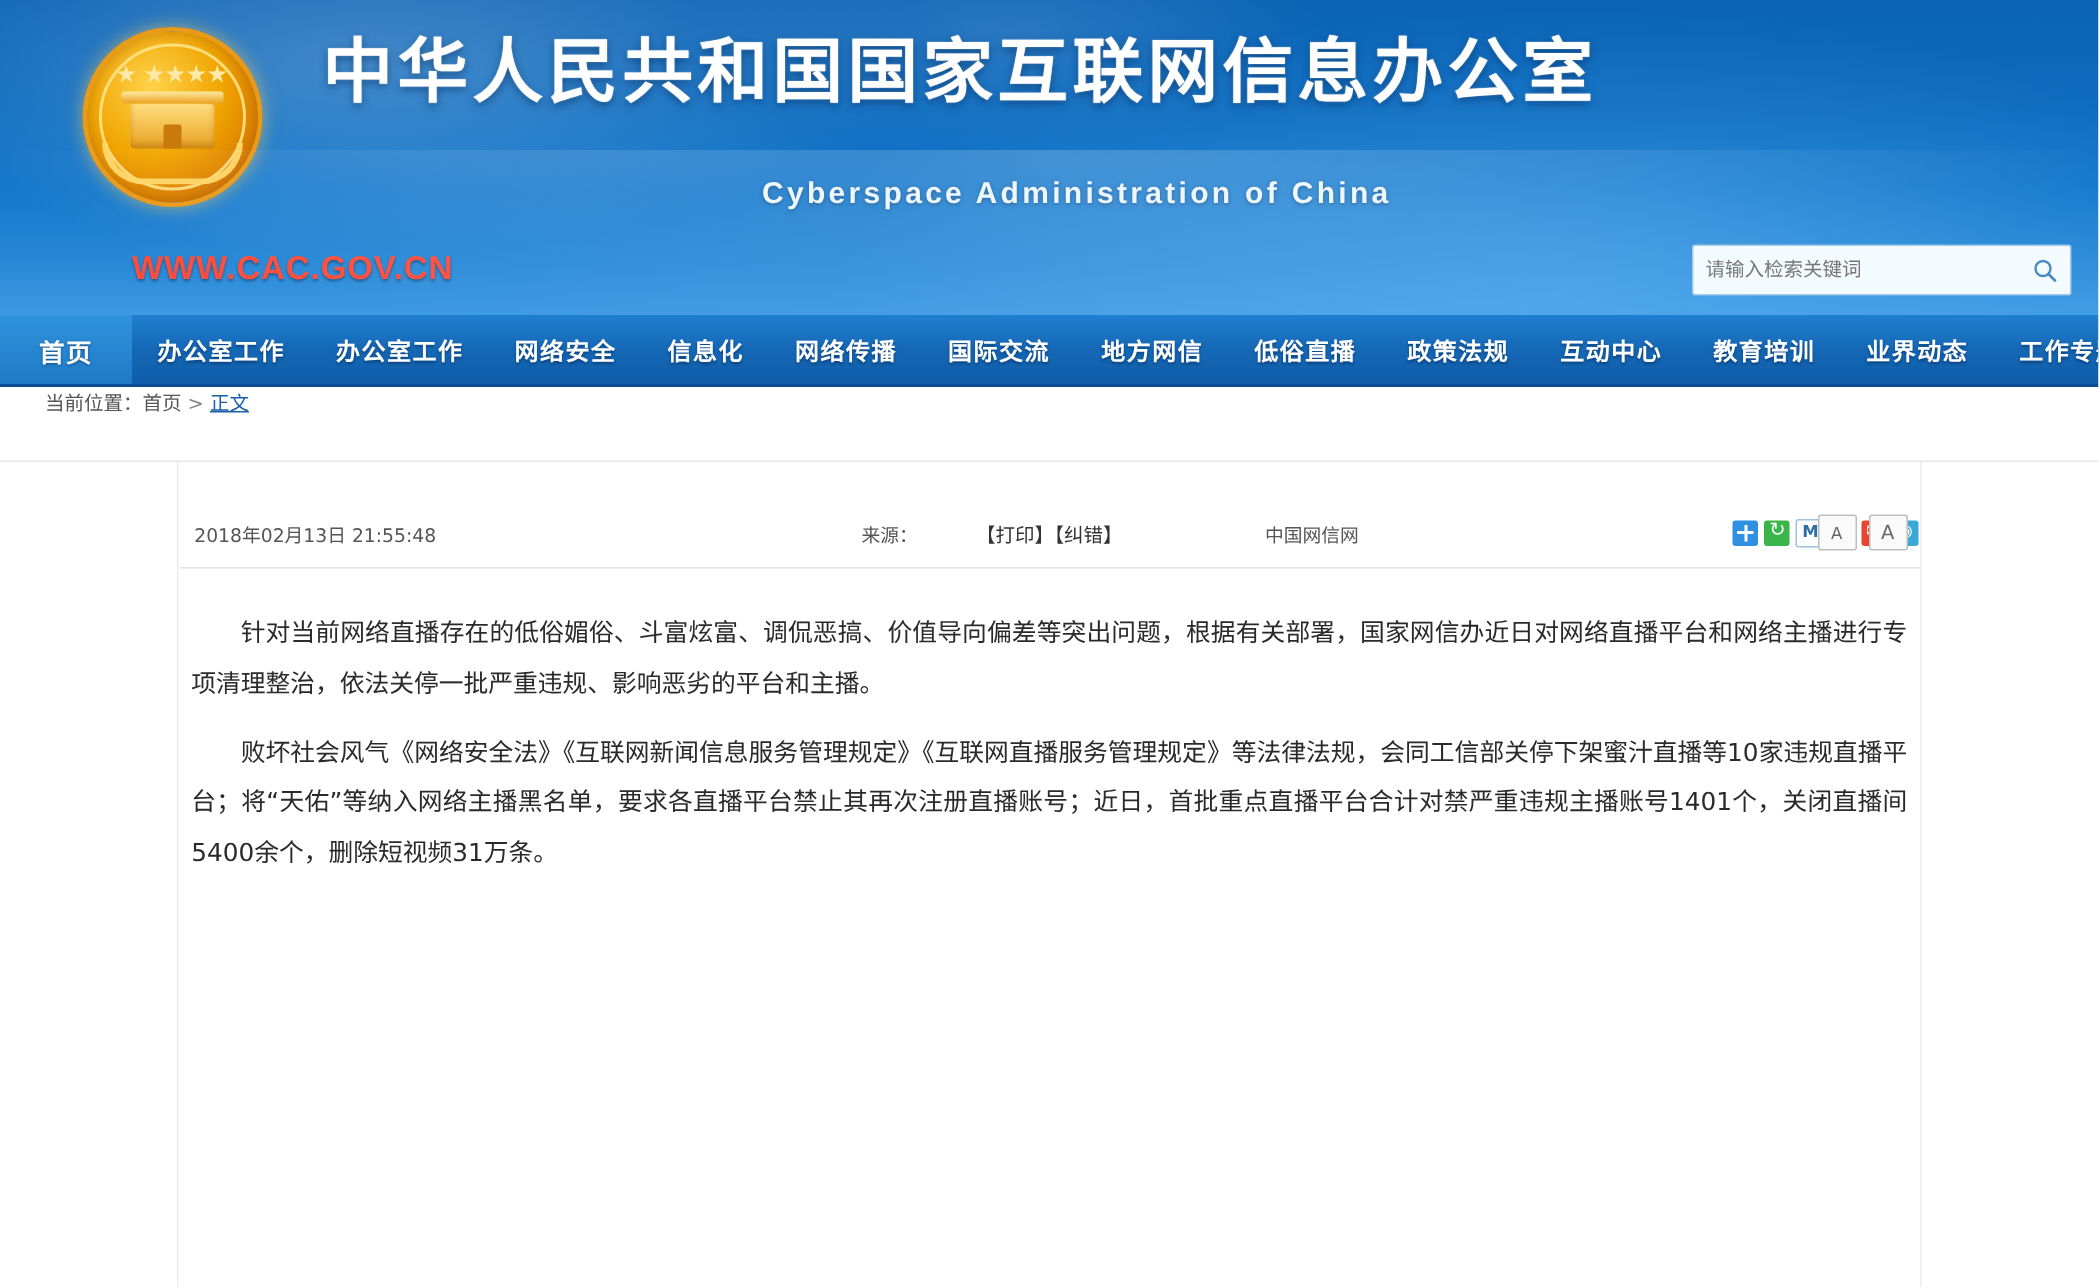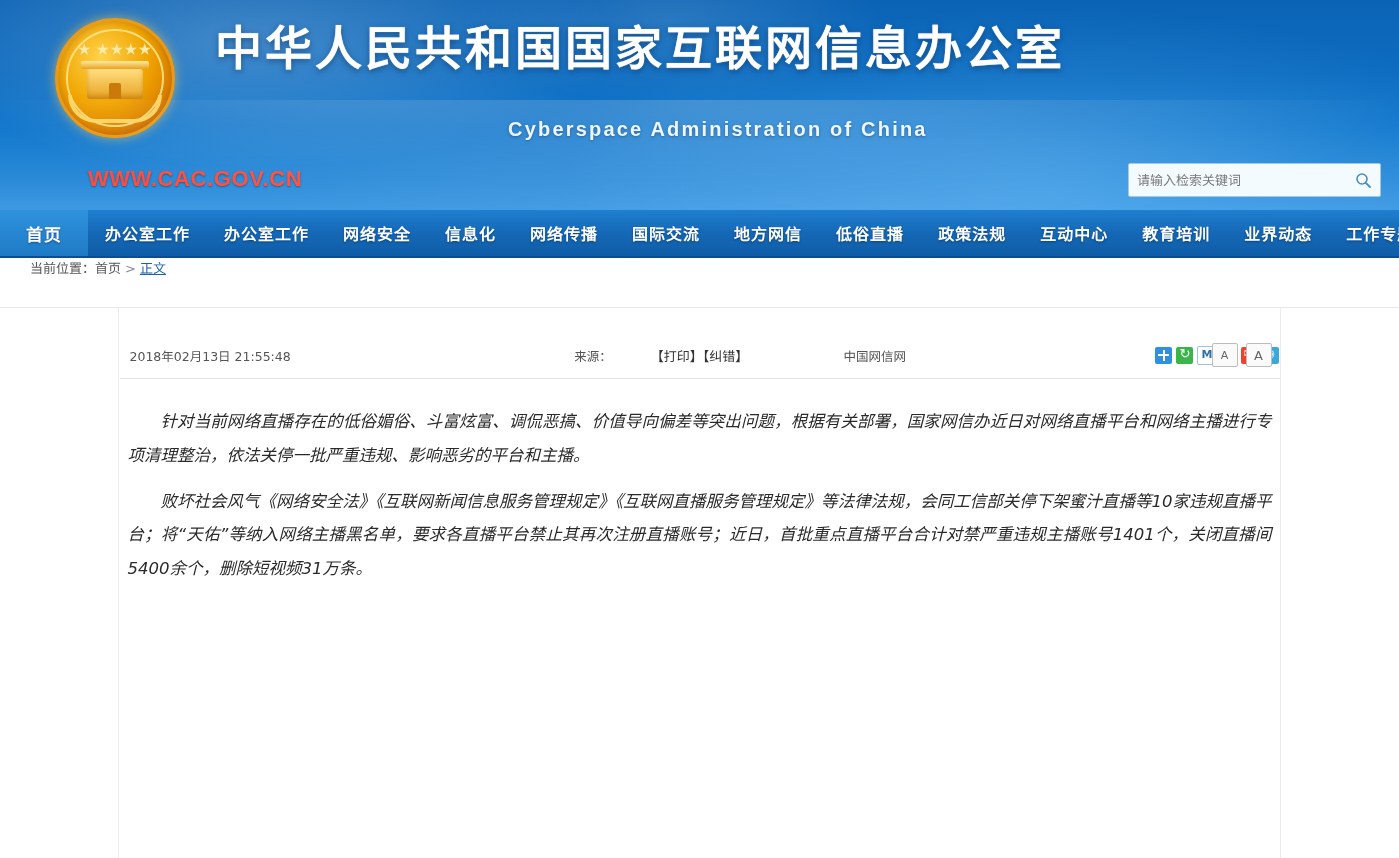--- a/index.html
+++ b/index.html
@@ -337,21 +337,20 @@
     padding: 26px 8px 0 8px;
   }
   .article-body p {
     margin: 0 0 12px 0;
     font-size: 16.5px;
     line-height: 2.05;
     color: #2a2a2a;
     text-indent: 2em;
     text-align: justify;
     font-family: "DejaVu Sans", "Liberation Sans", sans-serif;
-    font-style: italic;
   }
 
   
   .col-rule-left, .col-rule-right {
     position: absolute;
     top: 0;
     bottom: 0;
     width: 1px;
     background: #ececec;
   }

